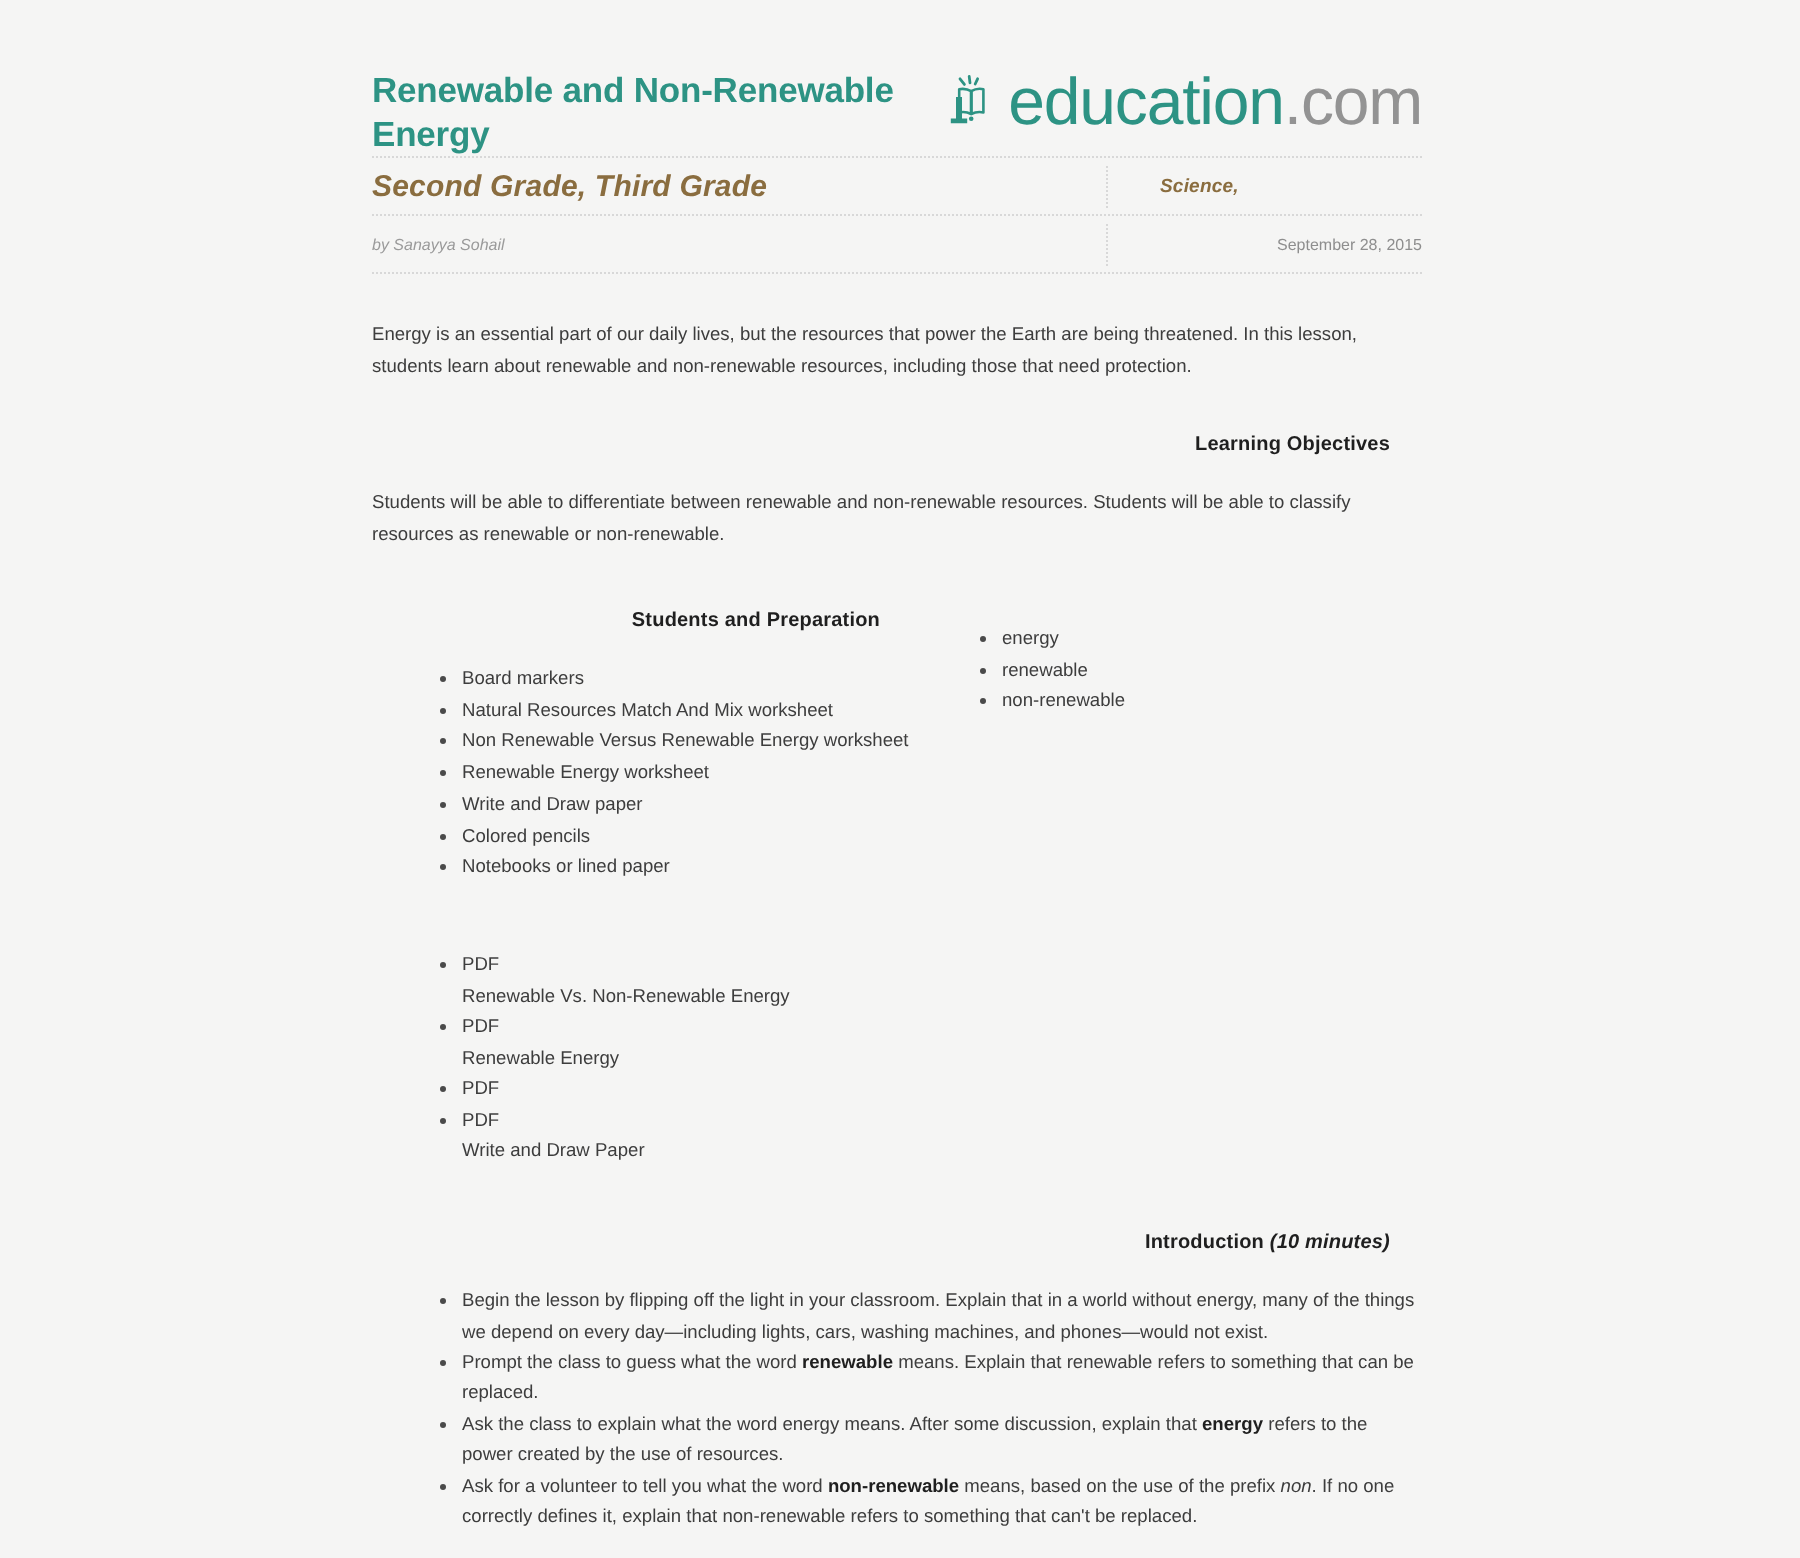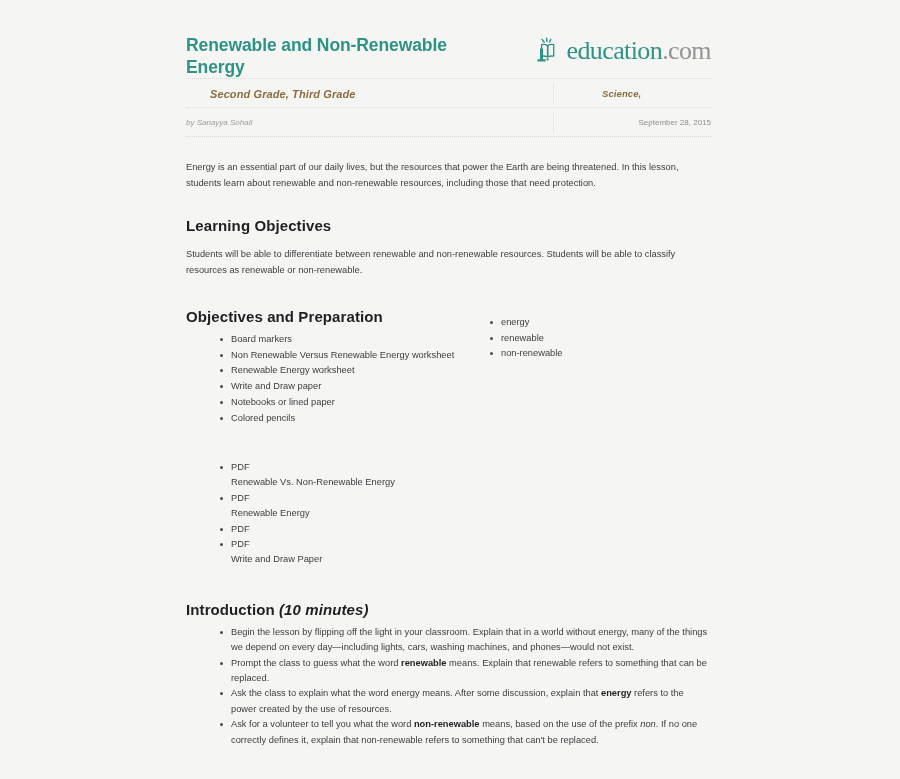--- a/index.html
+++ b/index.html
@@ -54,22 +54,22 @@
     margin-top: 6px;
     margin-right: 0px;
   }
   .logo-icon {
     width: 30px;
     height: 30px;
     margin-right: 1px;
     flex: 0 0 auto;
   }
   .logo-word {
-    font-family: Liberation Serif, serif;
-    font-size: 26px;
+    font-family: Liberation Sans, sans-serif;
+    font-size: 33px;
     line-height: 28px;
     letter-spacing: -0.6px;
     font-weight: 400;
   }
   .logo-word .edu { color: #2d9384; }
   .logo-word .dotcom { color: #939393; }
 
   
   .rule {
     height: 1px;
@@ -84,30 +84,29 @@
   }
   .meta-row .vdiv {
     position: absolute;
     left: 367px;
     top: 3px;
     bottom: 3px;
     width: 0;
     border-left: 1px dotted #d8d8d8;
   }
   .grade {
-    font-size: 11px;
+    font-size: 15px;
     font-weight: bold;
     font-style: italic;
     color: #8a6d3f;
     letter-spacing: 0.1px;
-    margin-left: 24px;
   }
   .subject {
     position: absolute;
-    left: 416px;
+    left: 394px;
     font-size: 9.5px;
     font-weight: bold;
     font-style: italic;
     color: #8a6d3f;
     letter-spacing: 0.1px;
   }
   .author {
     font-size: 8px;
     font-style: italic;
     color: #9a9a9a;
@@ -122,25 +121,26 @@
   
   .para {
     font-size: 9.3px;
     line-height: 15.5px;
     color: #3d3d3d;
     margin: 0;
   }
   .intro-para { margin-top: 22px; }
 
   h2.section {
-    font-size: 15px;
+    font-size: 10px;
     font-weight: bold;
     color: #1f1f1f;
-    margin: 0;
+    margin: 16px;
     letter-spacing: 0.1px;
+    text-align: right;
   }
   h2.section .mins {
     font-style: italic;
     font-weight: bold;
   }
 
   ul.bullets {
     margin: 7px 0 0 0;
     padding-left: 34px;
     list-style: none;
@@ -238,28 +238,29 @@
 
     <p class="para intro-para">Energy is an essential part of our daily lives, but the resources that power the Earth are being threatened. In this lesson, students learn about renewable and non-renewable resources, including those that need protection.</p>
 
     <div class="blk-learning">
       <h2 class="section">Learning Objectives</h2>
       <p class="para" style="margin-top:13px;">Students will be able to differentiate between renewable and non-renewable resources. Students will be able to classify resources as renewable or non-renewable.</p>
     </div>
 
     <div class="two-col">
       <div class="col-left">
-        <h2 class="section">Objectives and Preparation</h2>
+        <h2 class="section">Students and Preparation</h2>
         <ul class="bullets" id="materials-list">
             <li>Board markers</li>
+            <li>Natural Resources Match And Mix worksheet</li>
             <li>Non Renewable Versus Renewable Energy worksheet</li>
             <li>Renewable Energy worksheet</li>
             <li>Write and Draw paper</li>
+            <li>Colored pencils</li>
             <li>Notebooks or lined paper</li>
-            <li>Colored pencils</li>
           </ul>
       </div>
       <div class="col-right">
         <ul class="bullets" id="keyterms-list">
             <li>energy</li>
             <li>renewable</li>
             <li>non-renewable</li>
           </ul>
       </div>
     </div>

